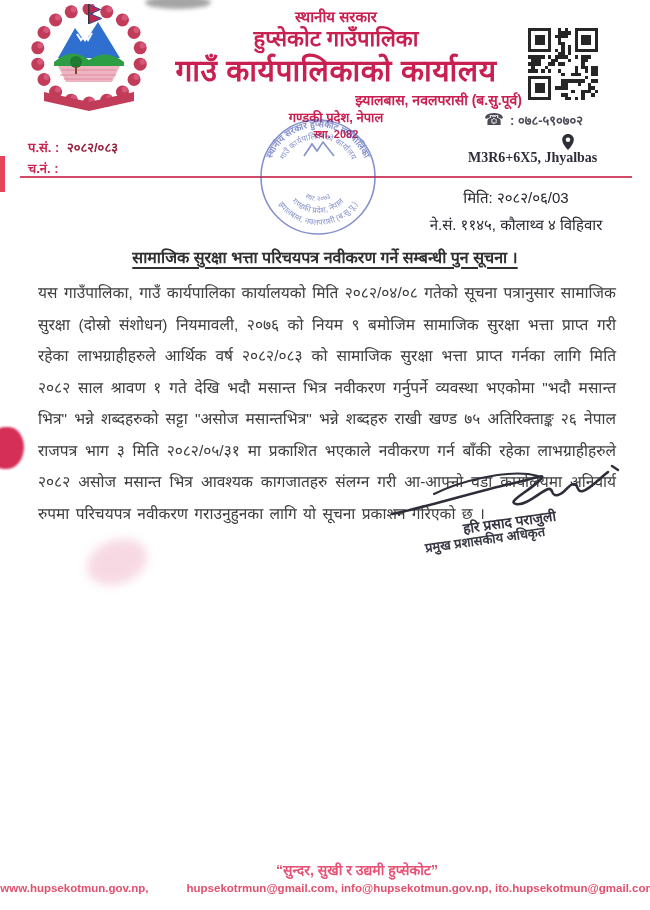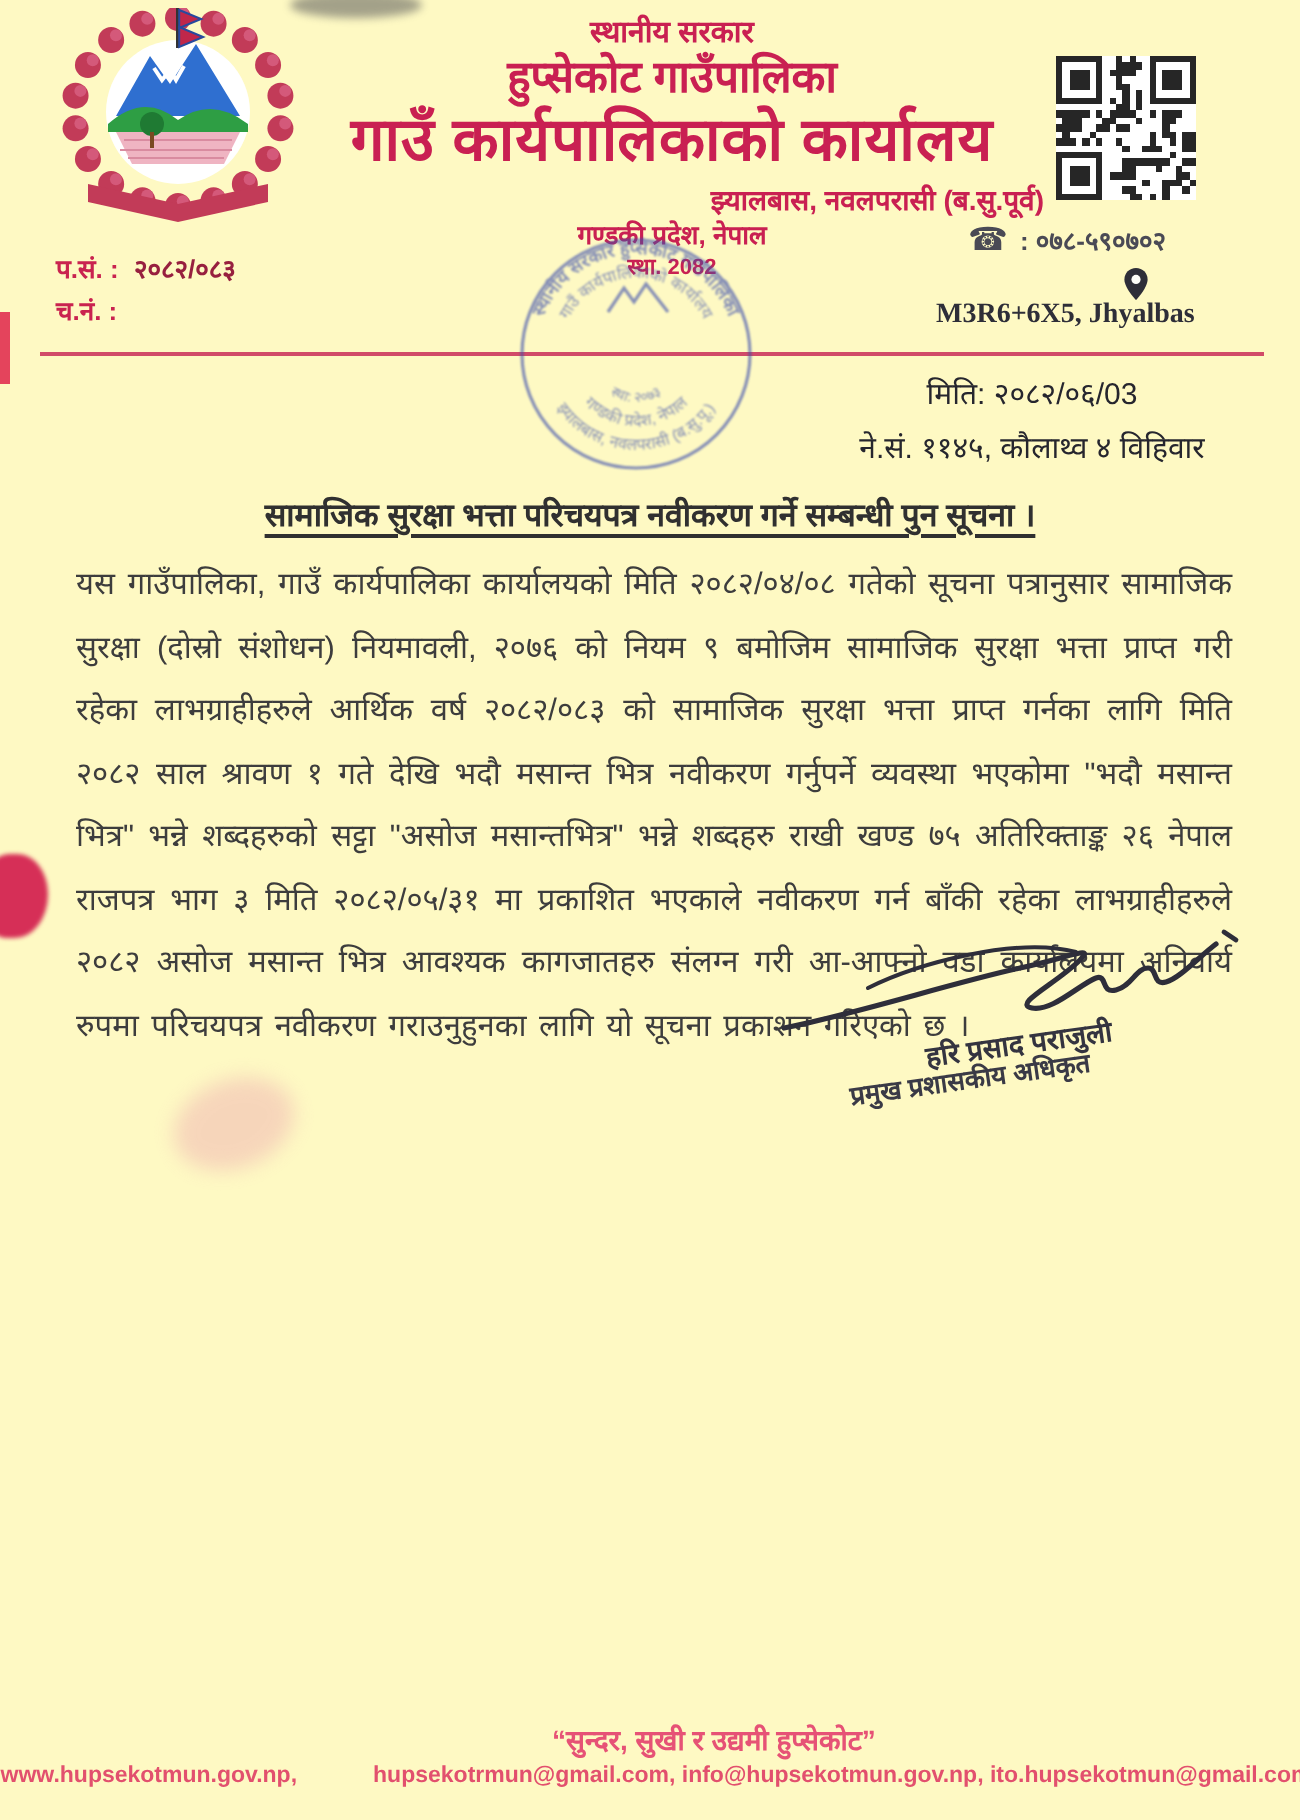--- a/index.html
+++ b/index.html
@@ -1,18 +1,18 @@
 <!DOCTYPE html>
 <html><head>
 <meta charset="utf-8">
 <style>
   html,body{margin:0;padding:0;background:#888;}
   .page{
     position:relative; width:650px; height:910px; margin:0 auto;
-    background:#fef9c3; overflow:hidden;
+    background:#ffffff; overflow:hidden;
     font-family:"Liberation Sans","DejaVu Sans",sans-serif;
     color:#3f3f3f;
   }
   
   .emblem{position:absolute; left:28px; top:4px; width:122px; height:112px;}
   .hdr-center{position:absolute; left:150px; top:8px; width:372px; text-align:center; color:#c92052; line-height:1.15;}
   .hdr-l1{font-size:15px; font-weight:bold;}
   .hdr-l2{font-size:22px; font-weight:bold; margin-top:1px;}
   .hdr-l3{font-size:30px; font-weight:bold; margin-top:2px; letter-spacing:.5px;}
   .hdr-l4{font-size:14px; font-weight:bold; margin-top:4px;text-align:right;}
@@ -24,21 +24,21 @@
     background:#fff;
   }
   .qr b{display:block;}
   .qr b.on{background:#262626;}
   .phone-row{position:absolute; left:484px; top:110px; width:150px; font-size:13px; font-weight:bold; color:#4a4a55; white-space:nowrap;}
   .phone-row .glyph{font-size:16px; margin-right:6px;}
   .pin-wrap{position:absolute; left:560px; top:133px; width:16px; height:18px;}
   .plus-code{position:absolute; left:468px; top:150px; width:170px; text-align:left;
     font-family:"Liberation Serif","DejaVu Serif",serif; font-weight:bold; font-size:14px; color:#2e2e38;}
   
-  .refs{position:absolute; left:28px; top:124px; font-size:13px; font-weight:bold; line-height:21px;}
+  .refs{position:absolute; left:28px; top:137px; font-size:13px; font-weight:bold; line-height:21px;}
   .refs .lbl{color:#c9234f;}
   .refs .val{color:#97203f; margin-left:4px;}
   .red-rule{position:absolute; left:20px; top:176px; width:612px; height:2px; background:#d14b68;}
   
   .stamp{position:absolute; left:256px; top:116px; width:124px; height:122px; opacity:.62; filter:blur(.4px);}
   
   .date-block{position:absolute; left:398px; top:184px; width:236px; text-align:center; color:#26262e;
     font-size:15px; line-height:27px; font-weight:500;}
   
   .title{position:absolute; left:0; top:246px; width:100%; text-align:center;}

